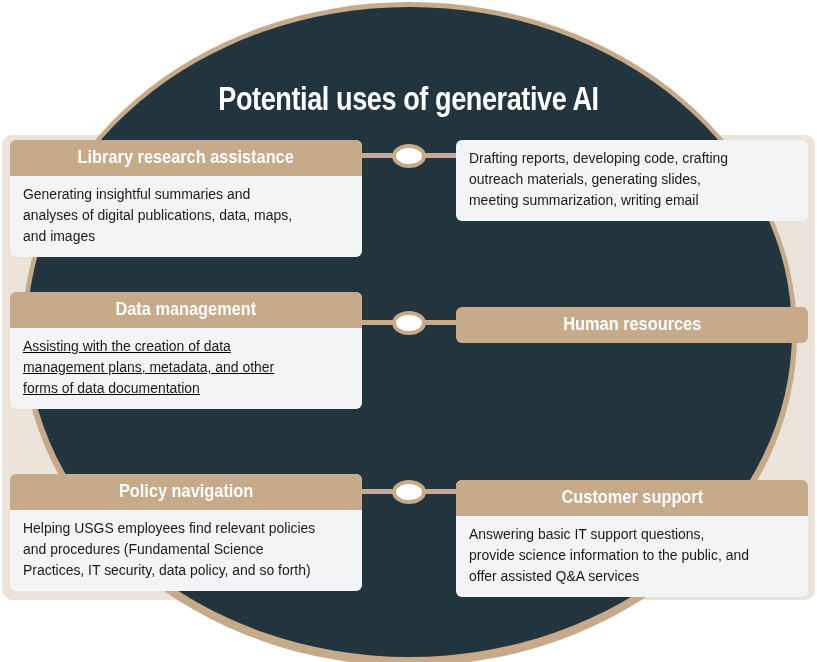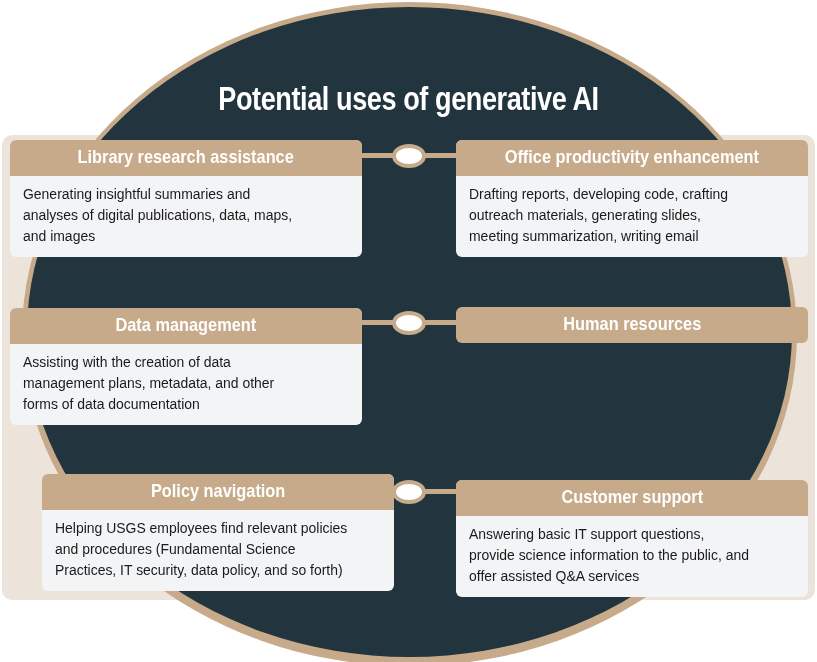--- a/index.html
+++ b/index.html
@@ -42,48 +42,47 @@
 <div class="card left" style="top:140px;">
   <div class="head"><span>Library research assistance</span></div>
   <div class="body">
     <span>Generating insightful summaries and</span>
     <span>analyses of digital publications, data, maps,</span>
     <span>and images</span>
   </div>
 </div>
 
 <div class="card right" style="top:140px;">
-  <div class="head"><span>Office productivity enhancement</span></div>
   <div class="body">
     <span>Drafting reports, developing code, crafting</span>
     <span>outreach materials, generating slides,</span>
     <span>meeting summarization, writing email</span>
   </div>
 </div>
 
 <div class="connector" style="top:320px;"></div>
 <div class="node" style="top:311px;"></div>
 
-<div class="card left" style="top:308px;">
+<div class="card left" style="top:292px;text-decoration:underline;">
   <div class="head"><span>Data management</span></div>
   <div class="body">
     <span>Assisting with the creation of data</span>
     <span>management plans, metadata, and other</span>
     <span>forms of data documentation</span>
   </div>
 </div>
 
 <div class="card right" style="top:307px;">
   <div class="head"><span>Human resources</span></div>
 </div>
 
 <div class="connector" style="top:489px;"></div>
 <div class="node" style="top:480px;"></div>
 
-<div class="card left" style="top:474px;margin-left:32px;">
+<div class="card left" style="top:474px;">
   <div class="head"><span>Policy navigation</span></div>
   <div class="body">
     <span>Helping USGS employees find relevant policies</span>
     <span>and procedures (Fundamental Science</span>
     <span>Practices, IT security, data policy, and so forth)</span>
   </div>
 </div>
 
 <div class="card right" style="top:480px;">
   <div class="head"><span>Customer support</span></div>

